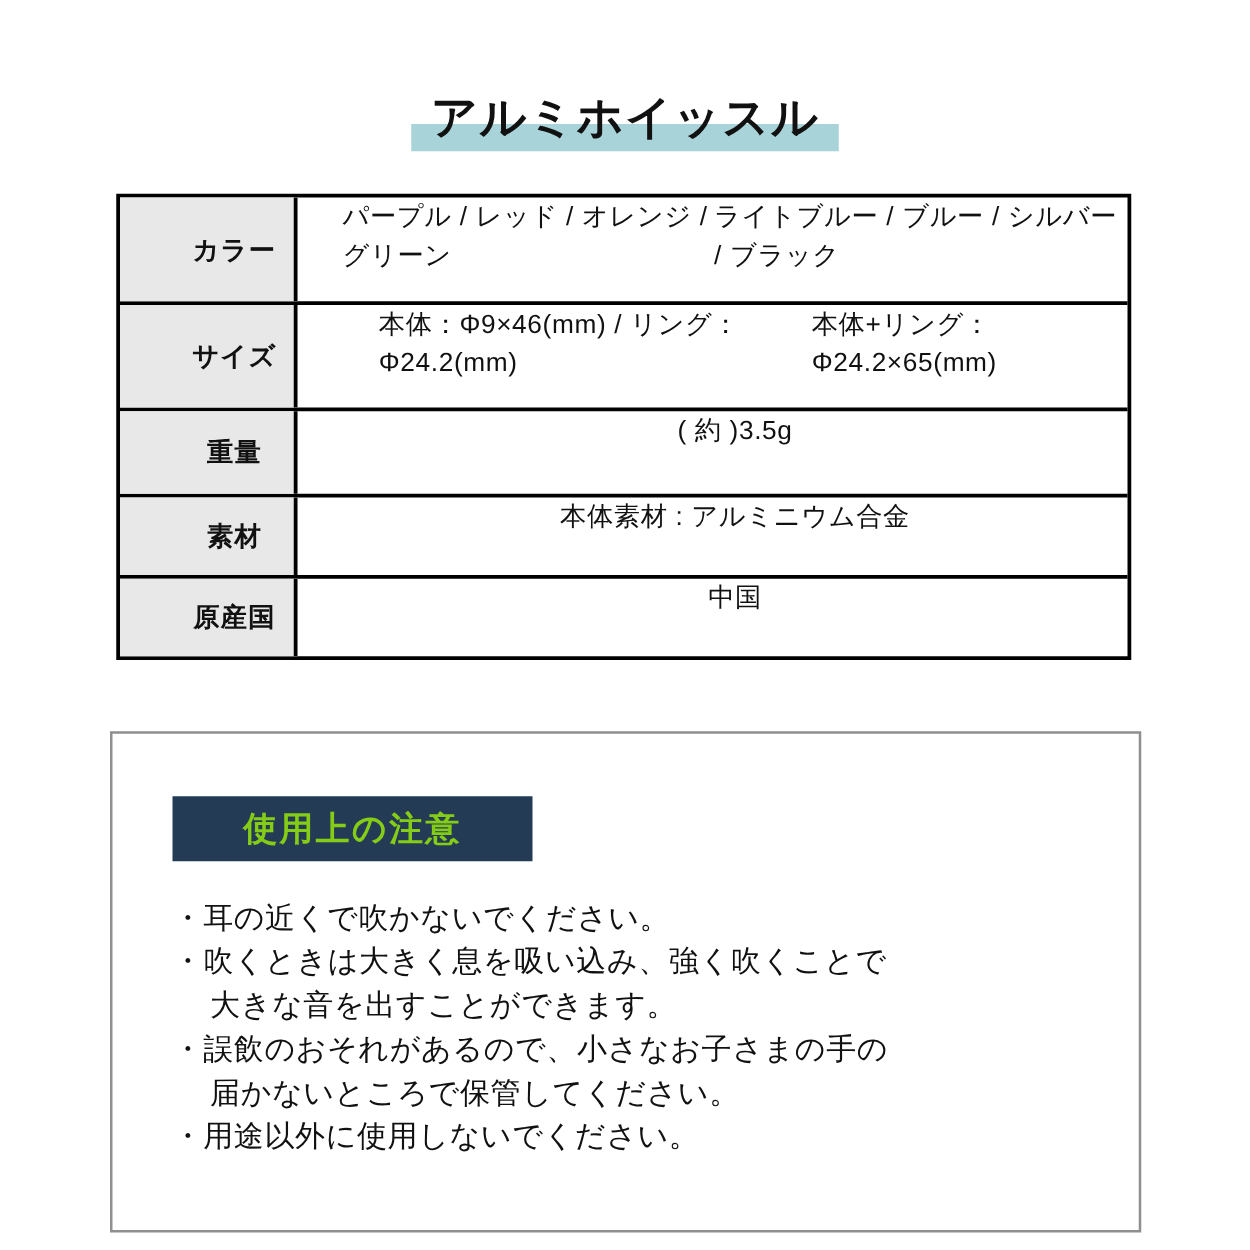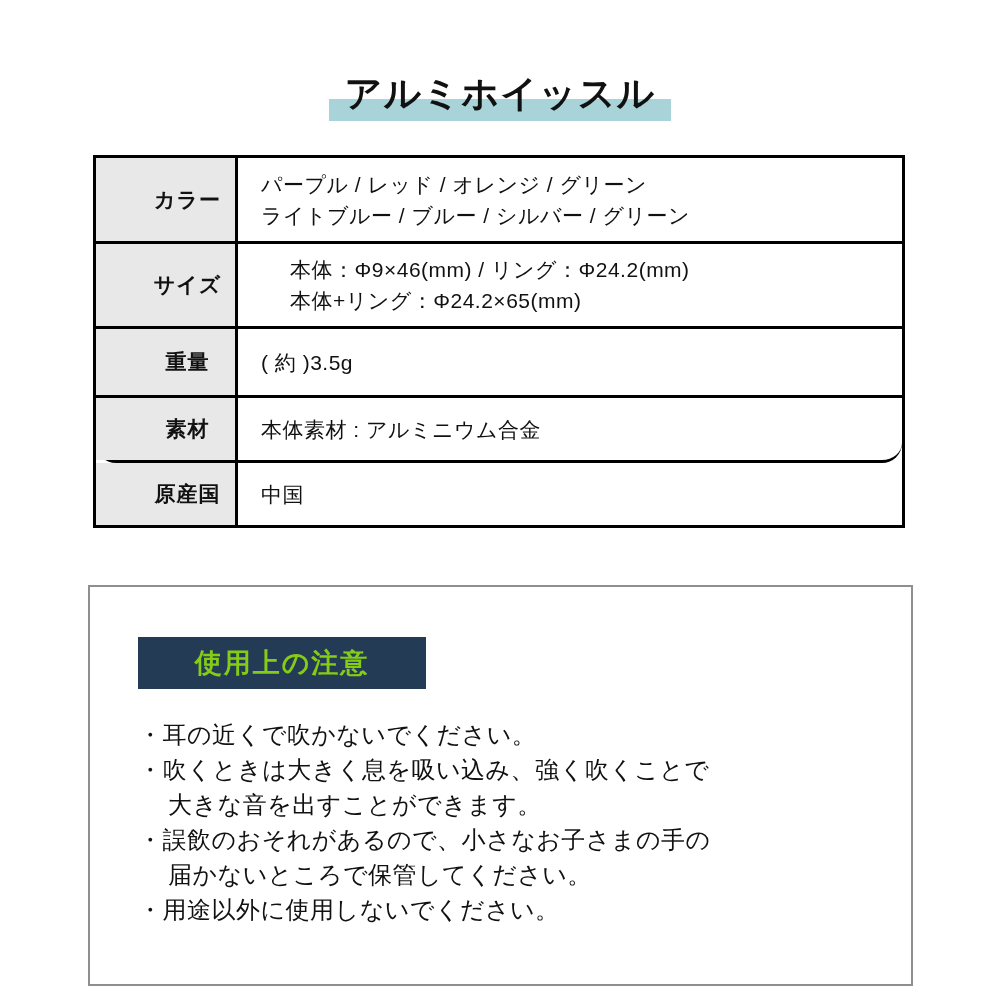--- a/index.html
+++ b/index.html
@@ -48,42 +48,41 @@
   }
   .spec-row {
     display: flex;
     box-sizing: border-box;
     border-bottom: 3px solid #000000;
   }
   .spec-row:last-child { border-bottom: none; }
   .spec-row.r0 { height: 86px; }
   .spec-row.r1 { height: 85px; gap: 29px; }
   .spec-row.r2 { height: 69px; }
-  .spec-row.r3 { height: 65px; border-radius: 20px; }
+  .spec-row.r3 { height: 65px; }
   .spec-row.r4 { height: 62px; }
   .spec-label {
     width: 142px;
     flex: 0 0 142px;
     box-sizing: border-box;
     background: #e8e8e8;
     border-right: 3px solid #000000;
     display: flex;
     align-items: center;
     justify-content: center;
     font-size: 21px;
     font-weight: bold;
     letter-spacing: 1px;
     padding-left: 44px;
   }
   .spec-value {
     flex: 1 1 auto;
     display: flex;
-    flex-direction: column;
     justify-content: center;
-    padding-left: 23px;
+    padding-left: 36px;
     font-size: 21px;
     line-height: 31px;
     letter-spacing: 0.5px;
   }
 
   
   .notice-box {
     position: absolute;
     left: 88px;
     top: 540px;
@@ -128,21 +127,21 @@
 
   <div class="title-wrap">
     <span class="title-text">アルミホイッスル</span>
   </div>
 
   <div class="spec-table">
     <div class="spec-row r0">
       <div class="spec-label">カラー</div>
       <div class="spec-value">
         <div>パープル / レッド / オレンジ / グリーン</div>
-        <div>ライトブルー / ブルー / シルバー / グリーン</div>
+        <div>ライトブルー / ブルー / シルバー / ブラック</div>
       </div>
     </div>
     <div class="spec-row r1">
       <div class="spec-label">サイズ</div>
       <div class="spec-value">
         <div>本体：Φ9×46(mm)  / リング：Φ24.2(mm)</div>
         <div>本体+リング：Φ24.2×65(mm)</div>
       </div>
     </div>
     <div class="spec-row r2">

